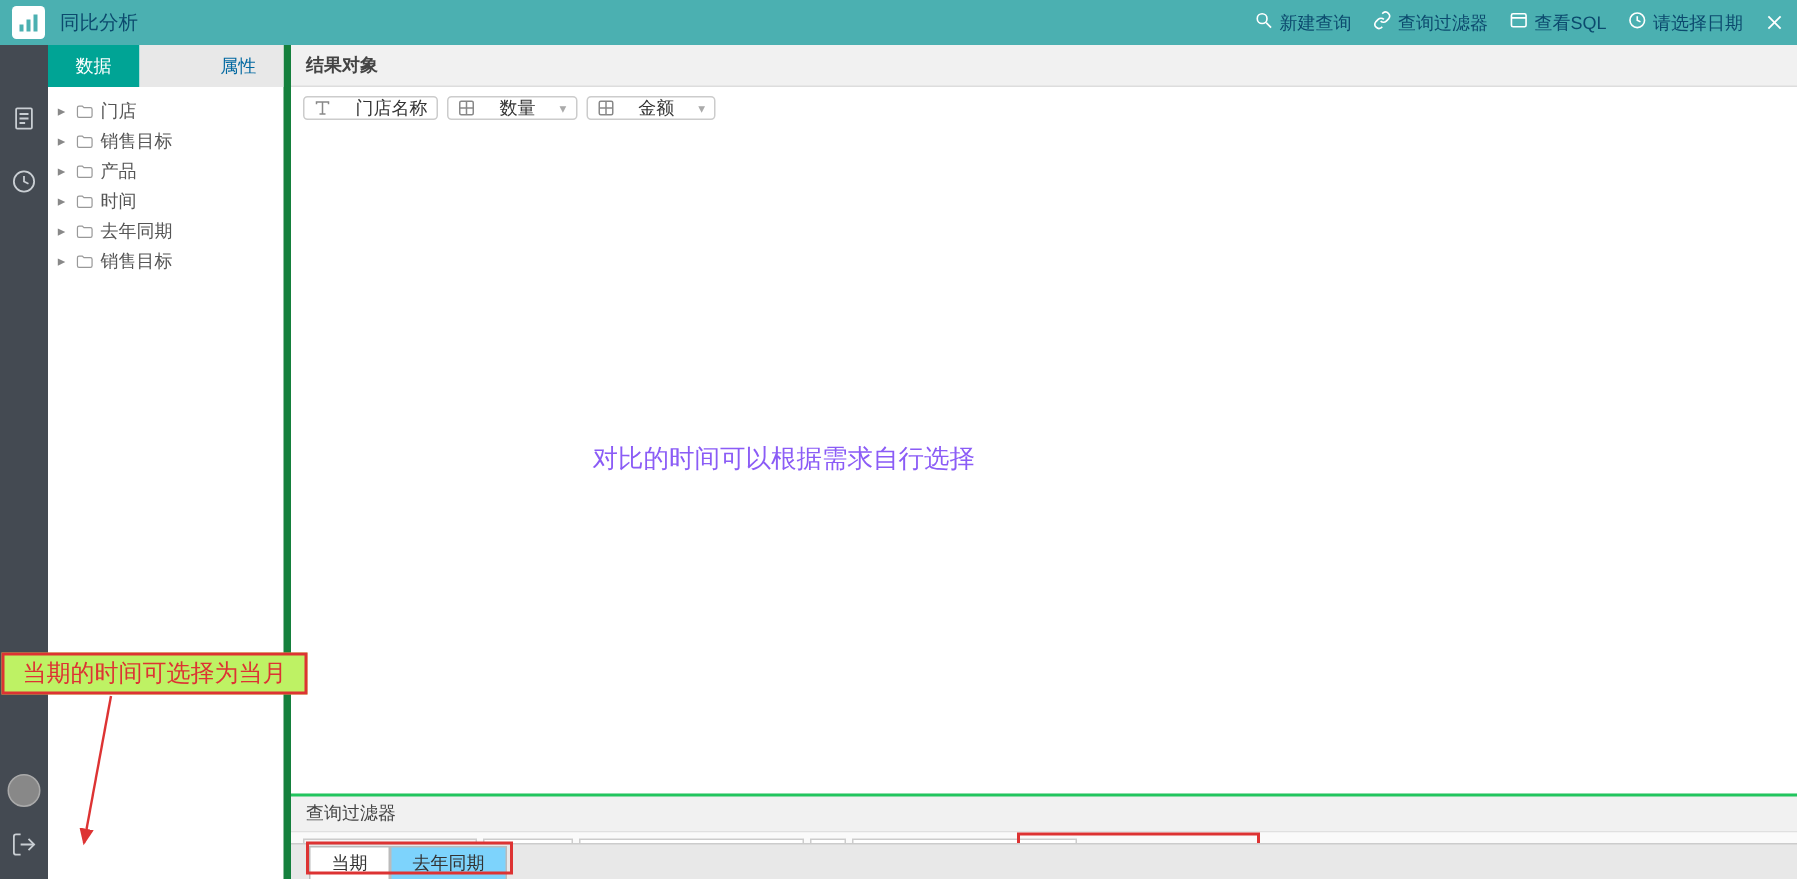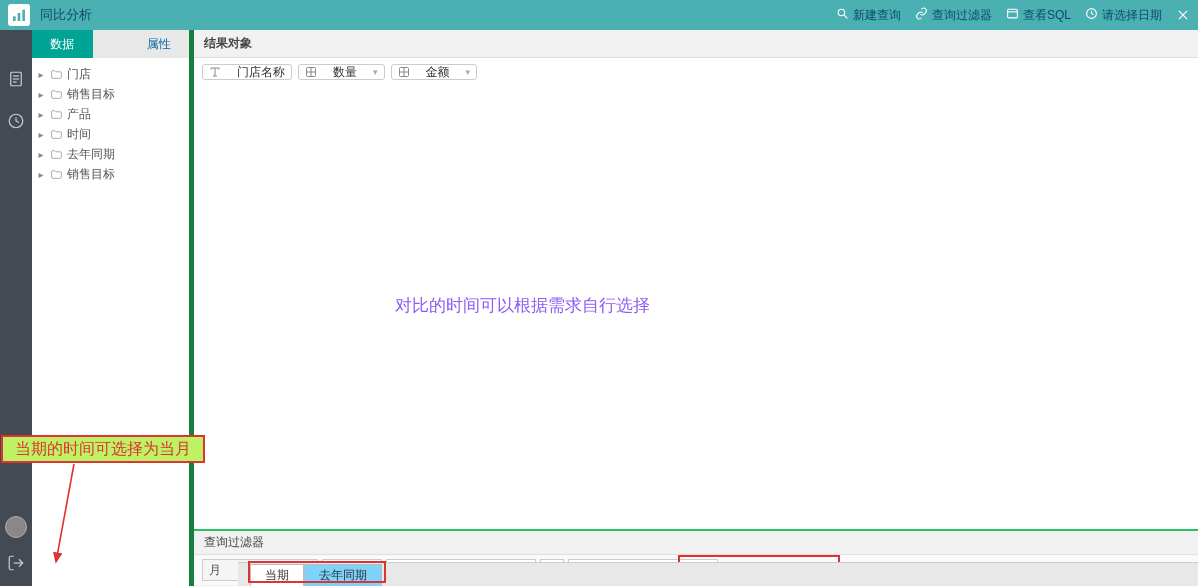--- a/index.html
+++ b/index.html
@@ -56,21 +56,21 @@
 .field-date { width: 150px; }
 .field-ellipsis { width: 24px; justify-content: center; cursor: pointer; }
 .field-compare { width: 150px; }
 
 
 .redbox1 { position: absolute; border: 2px solid #d33; left: 484px; top: 0px; width: 162px; height: 26px; pointer-events: none; }
 .dropdown-wrap { position: absolute; left: 486px; top: 24px; width: 158px; border: 2px solid #d33; border-top: none; background: #fff; }
 .dropdown-item { height: 18px; padding: 0 8px; font-size: 12px; display: flex; align-items: center; cursor: pointer; color: #444; }
 
 
-.bottom-tabs { position: absolute; left: 0; right: 0; bottom: 0; height: 24px; background: #e8e8e8; border-top: 1px solid #ccc; display: flex; align-items: flex-end; padding-left: 12px; margin-left: 44px; }
+.bottom-tabs { position: absolute; left: 0; right: 0; bottom: 0; height: 24px; background: #e8e8e8; border-top: 1px solid #ccc; display: flex; align-items: flex-end; padding-left: 12px; }
 .btab { height: 22px; padding: 0 14px; border: 1px solid #bbb; border-bottom: none; background: #7dd3fc; display: flex; align-items: center; font-size: 12px; cursor: pointer; margin-right: 0px; }
 .btab.active { background: #fff; }
 .redbox-tabs { position: absolute; left: 10px; bottom: 3px; width: 138px; height: 22px; border: 2px solid #d33; pointer-events: none; }
 
 
 .annotation2-box { position: absolute; left: 1px; top: 435px; width: 204px; height: 28px; border: 2px solid #d33; display: flex; align-items: center; justify-content: center; color: #d33; font-size: 16px; background: #bef264; }
 .arrow-svg { position: absolute; left: 26px; top: 462px; pointer-events: none; }
 
 .filter-area { position: relative; }
 svg { display: block; }

